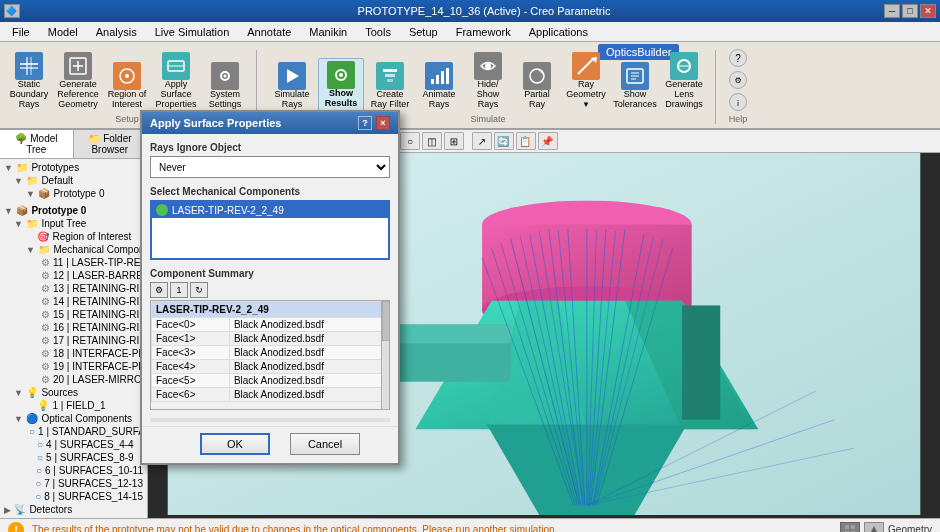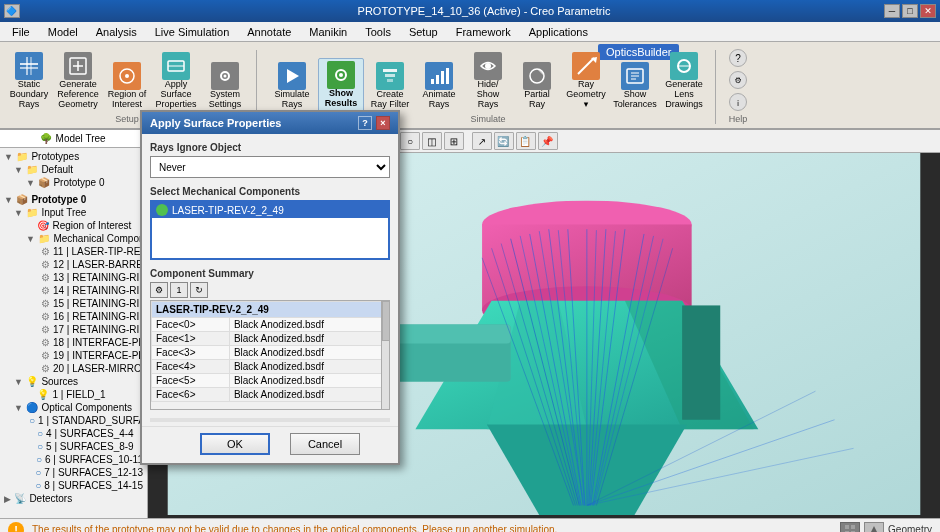--- a/index.html
+++ b/index.html
@@ -274,20 +274,21 @@
       <div class="ribbon-group-label">Help</div>
     </div>
   </div>
 </div>
 
 <div class="main-area">
 
   <div class="left-panel">
     <div class="panel-tabs">
       <div class="panel-tab active">🌳 Model Tree</div>
+      <div class="panel-tab">📁 Folder Browser</div>
     </div>
     <div class="tree-area">
       <div class="tree-item">
         <span style="color:#666; font-size:9px;">▼</span>
         <span style="color:#c08000;">📁</span>
         <span>Prototypes</span>
       </div>
       <div class="tree-item" style="padding-left:12px;">
         <span style="color:#666; font-size:9px;">▼</span>
         <span style="color:#c08000;">📁</span>

